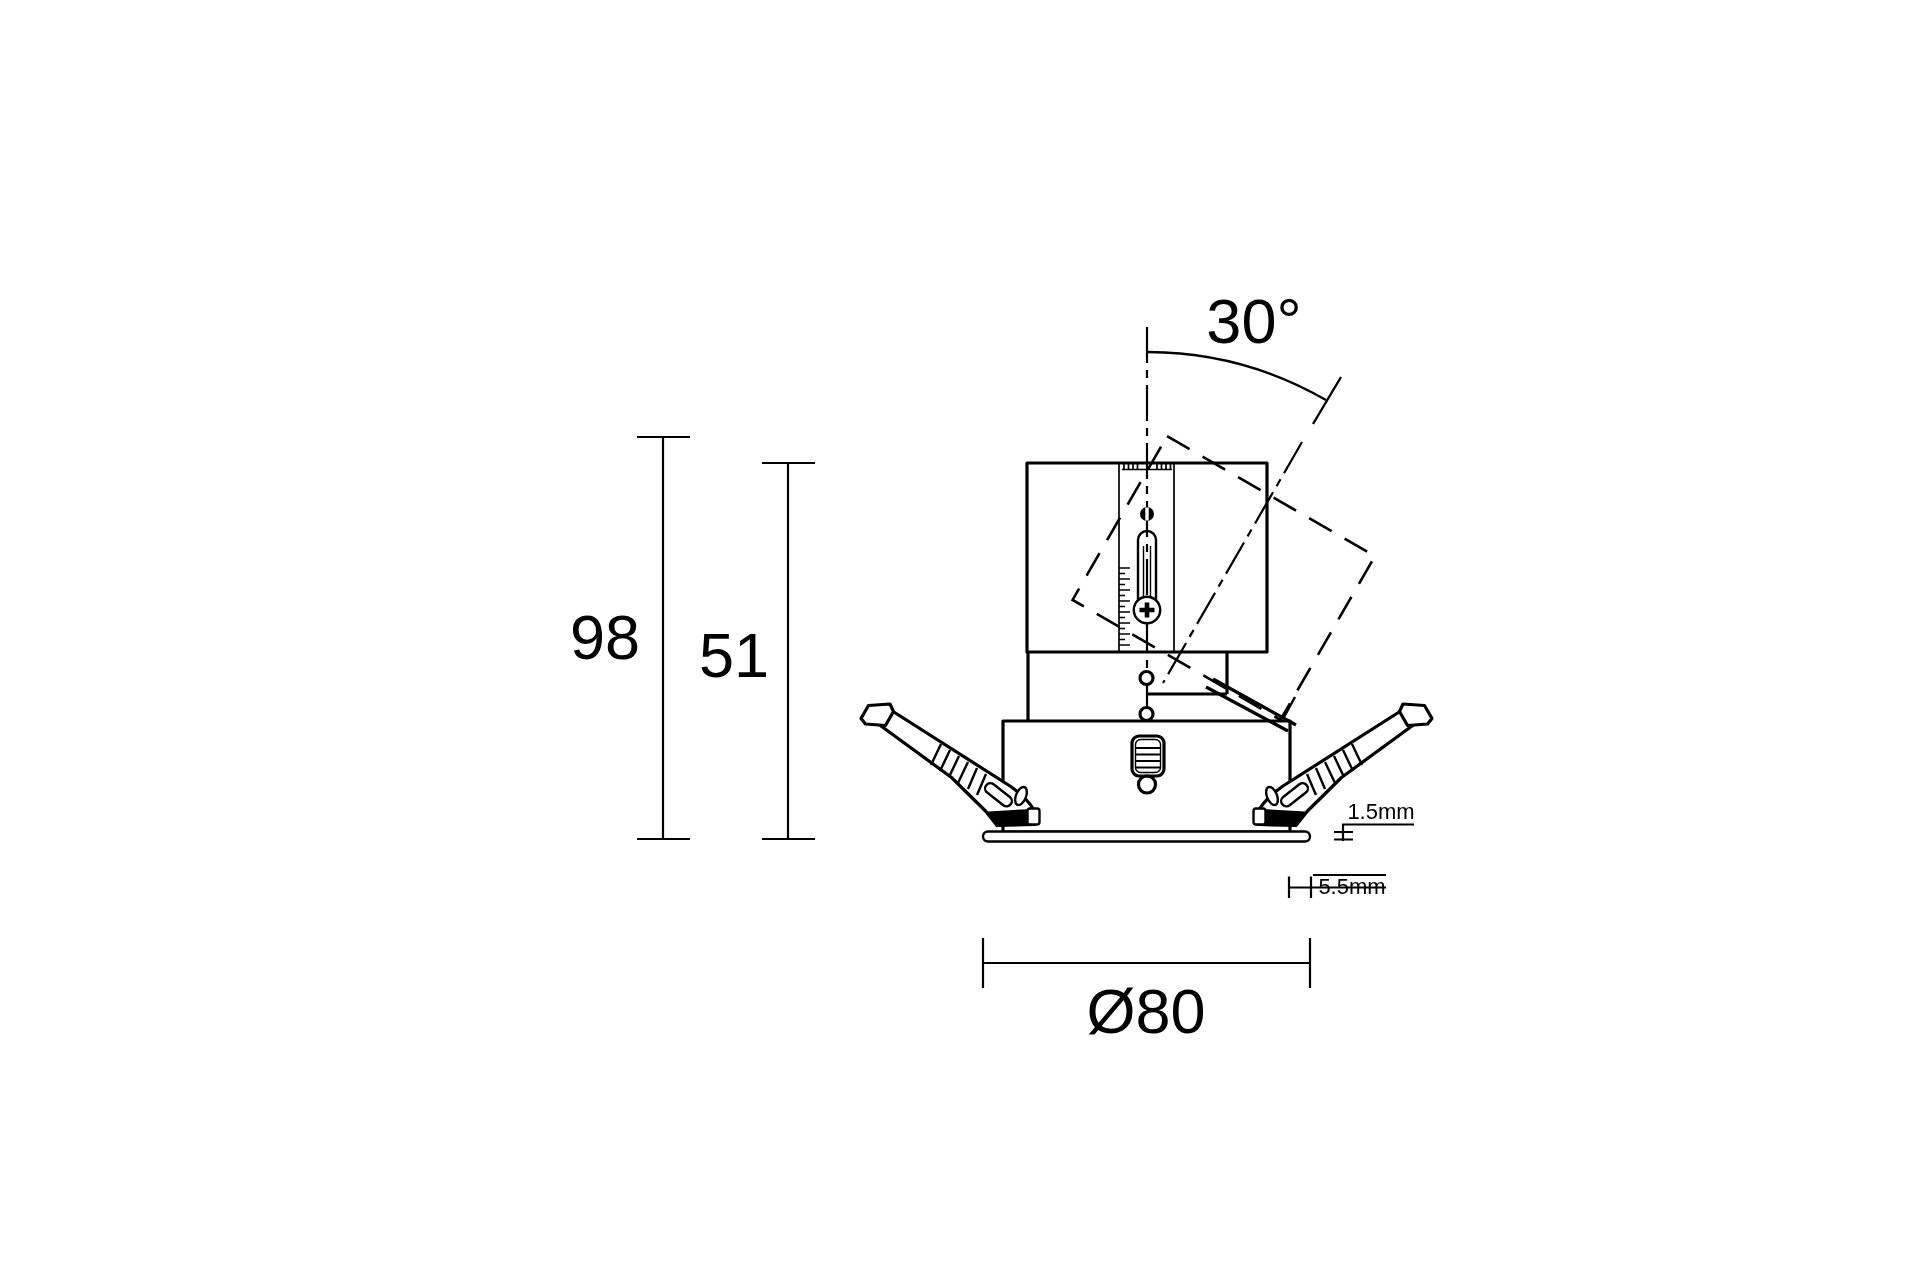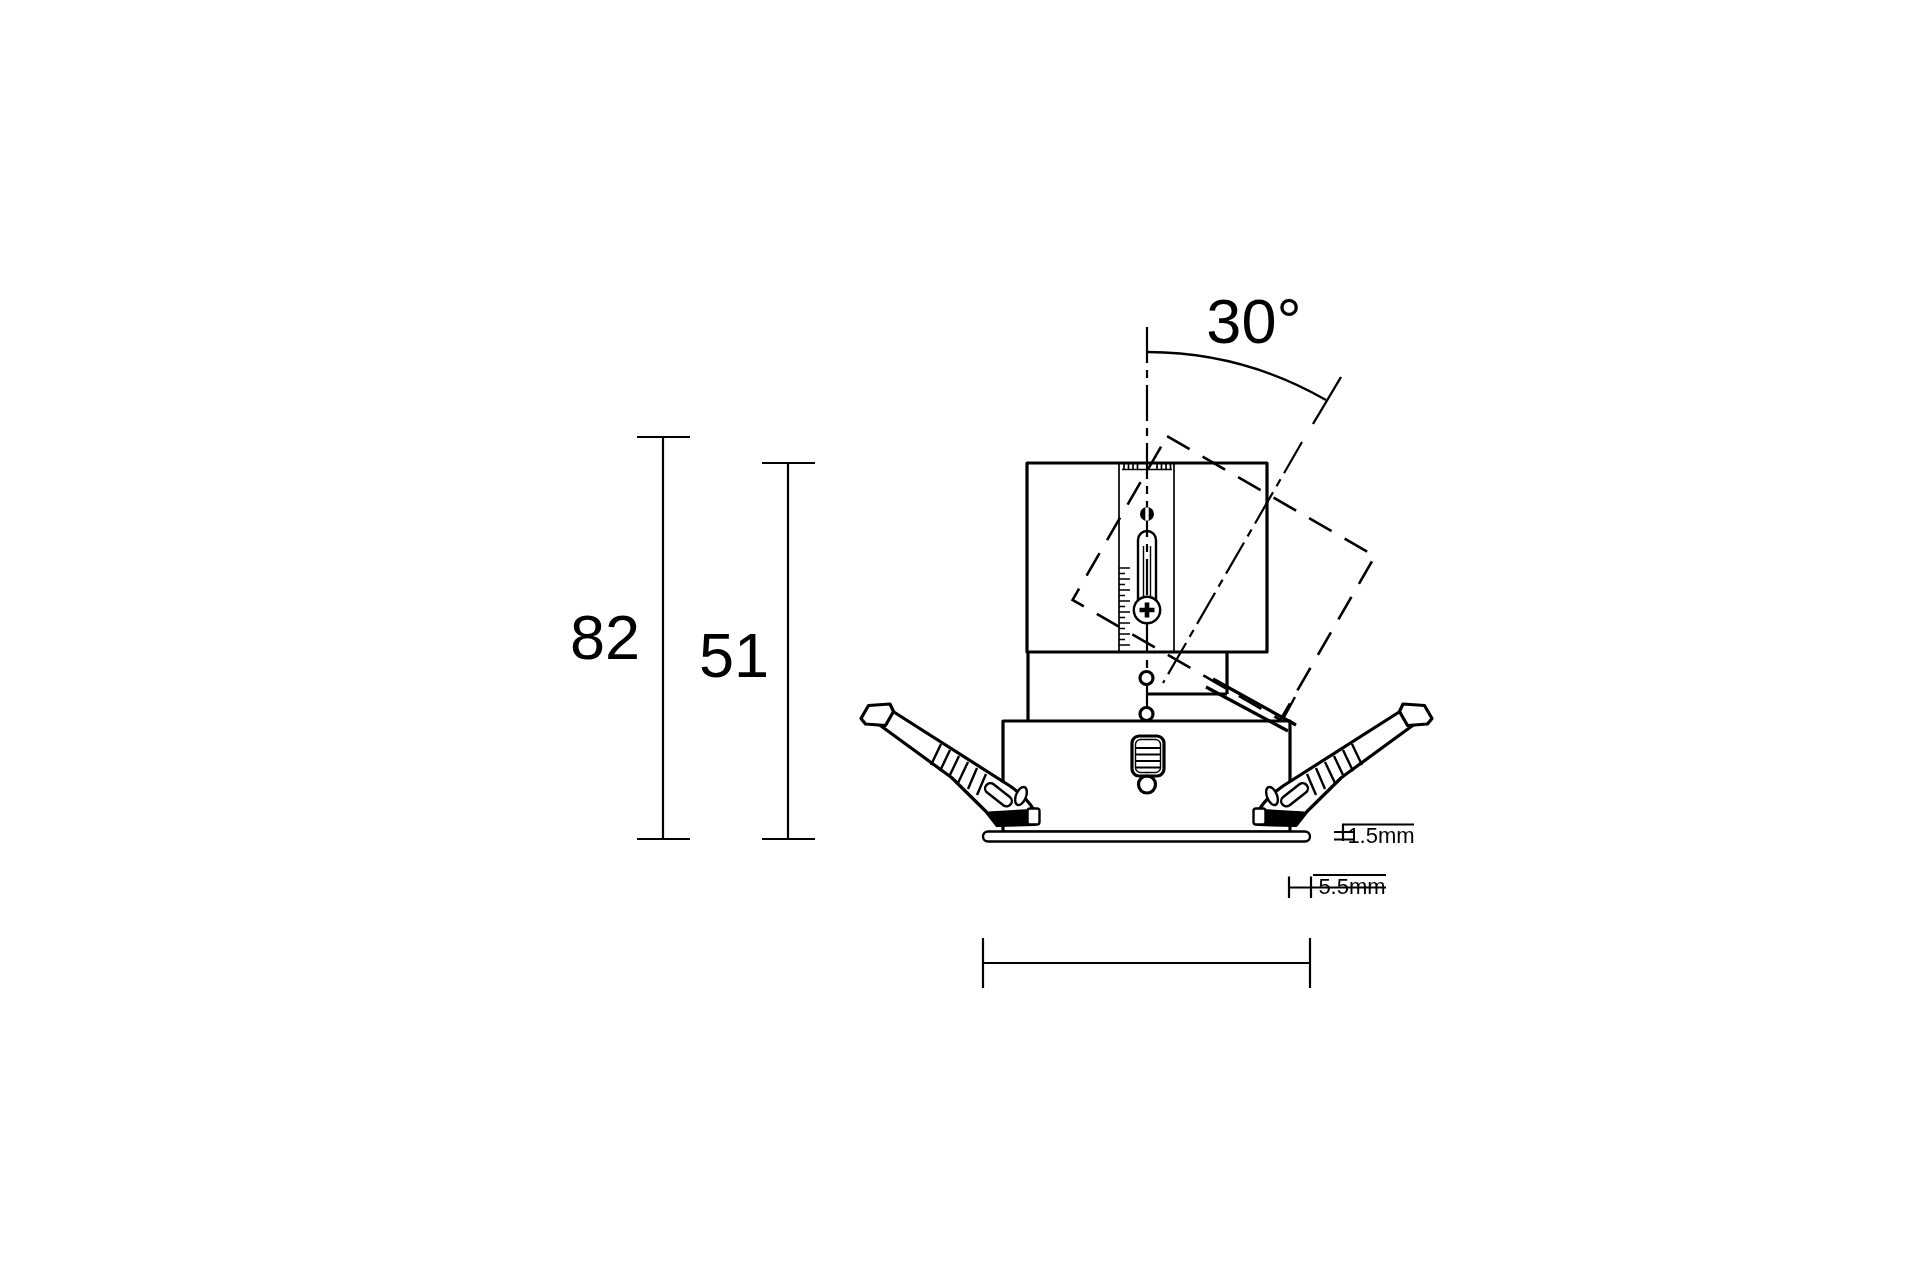--- a/index.html
+++ b/index.html
@@ -23,21 +23,21 @@
   .cline{stroke:#000;fill:none;stroke-width:2.2;stroke-dasharray:36 7 8 7}
   .cross{stroke:#000;fill:none;stroke-width:4.6}
   
   .lbl{position:absolute;color:#000;white-space:nowrap;}
   .big{font-size:63px;line-height:1.05;}
   .small{font-size:22px;line-height:1.05;}
   #label-98{left:500px;top:604px;width:140px;text-align:right;}
   #label-92{left:694px;top:622px;width:80px;text-align:center;}
   #label-d80{left:1046px;top:978px;width:200px;text-align:center;}
   #label-30{left:1154px;top:288px;width:200px;text-align:center;}
-  #label-15{left:1344px;top:800px;width:74px;text-align:center;margin-top:24px;}
+  #label-15{left:1344px;top:800px;width:74px;text-align:center;}
   #label-55{left:1315px;top:851px;width:74px;text-align:center;margin-top:24px;}
 </style>
 </head>
 <body>
 
 <div id="canvas">
 
   <svg id="lineart" width="1920" height="1263" viewBox="0 0 1920 1263">
 
     <g>
@@ -128,18 +128,19 @@
     </g>
     <g>
       <path class="dim" d="M1342 824.5H1414M1343 824.5V841M1334 832H1353M1334 839.5H1353"></path>
     </g>
     <g>
       <path class="dim" d="M1313 875H1386M1288 887.5H1386M1289 876.5V898M1311 876.5V898"></path>
     </g>
   </svg>
 
   <div id="label-30" class="lbl big">30°</div>
-  <div id="label-98" class="lbl big">82</div>
+  <div id="label-98" class="lbl big">98</div>
   <div id="label-92" class="lbl big">51</div>
+  <div id="label-d80" class="lbl big">Ø80</div>
   <div id="label-15" class="lbl small">1.5mm</div>
   <div id="label-55" class="lbl small">5.5mm</div>
 
 </div>
 
 </body></html>

